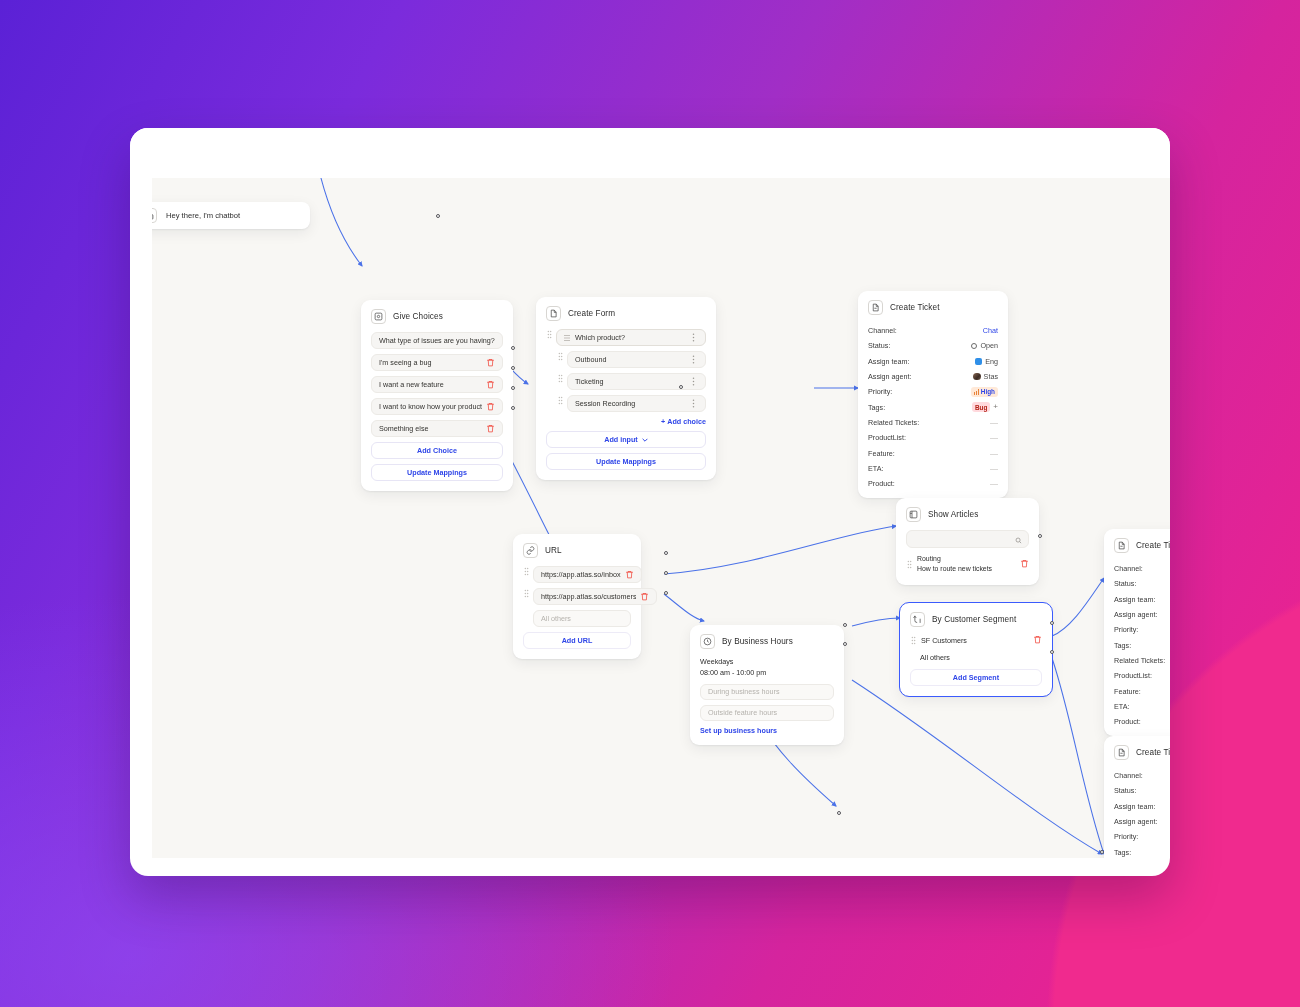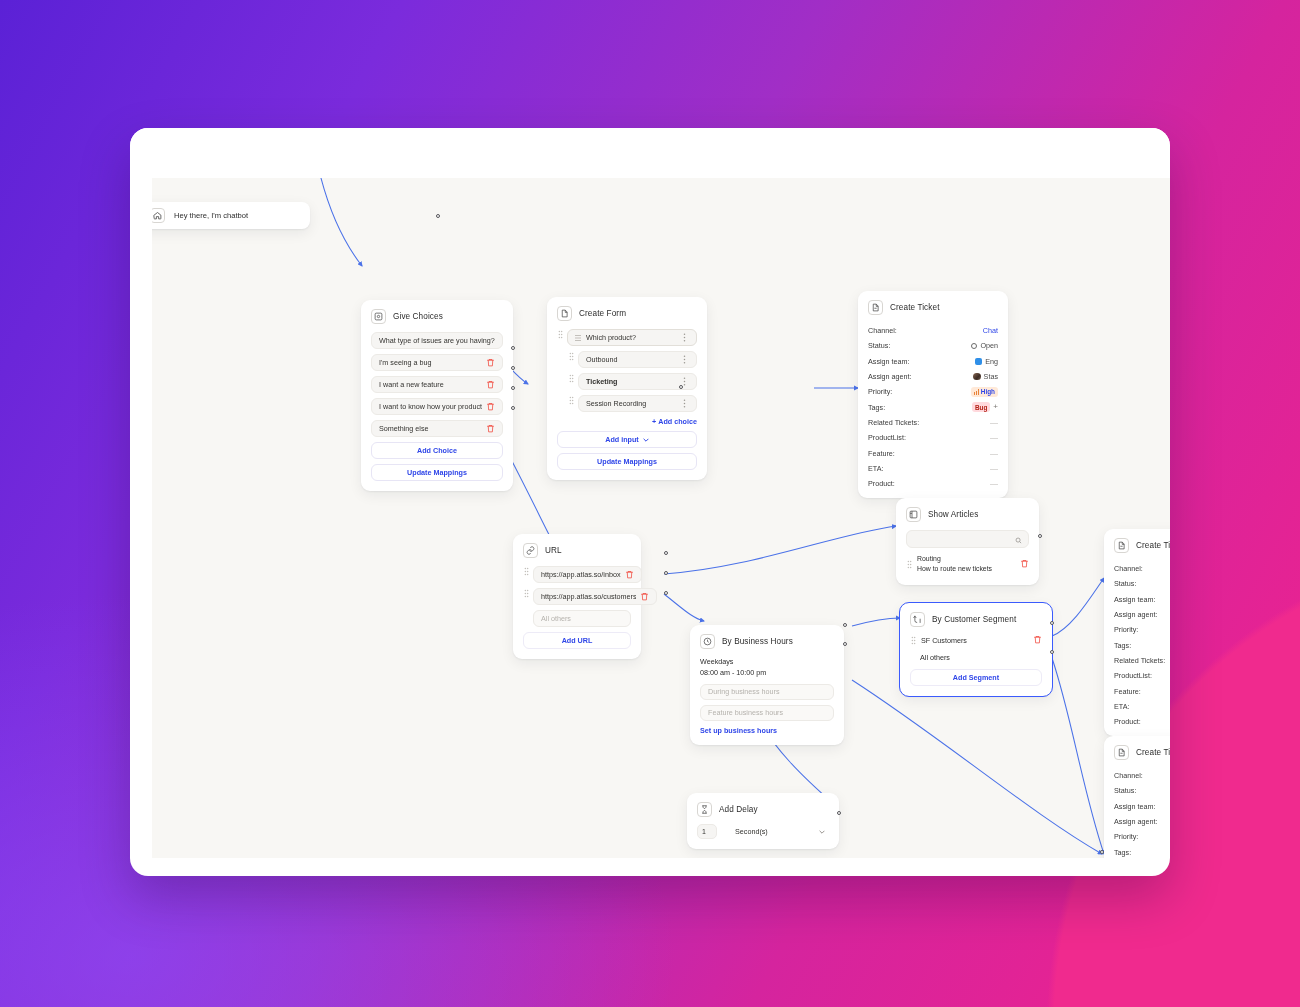--- a/index.html
+++ b/index.html
@@ -111,21 +111,21 @@
   .bars i:nth-child(1){height:2.5px} .bars i:nth-child(2){height:4px} .bars i:nth-child(3){height:6px}
 
   .searchfield {
     background:#f6f5f3; border:1px solid #eceae6; border-radius:6px; height:18px;
     display:flex; align-items:center; justify-content:flex-end; padding:0 6px; margin-bottom:6px;
   }
 
   .chatcard {
     position: absolute; background:#fff; border-radius: 0 8px 8px 0;
     box-shadow: 0 1px 2px rgba(16,24,40,.06), 0 4px 14px rgba(16,24,40,.07);
-    display:flex; align-items:center; gap:9px; padding: 0 20px;
+    display:flex; align-items:center; gap:9px; padding: 0 12px;
     z-index: 5;
   }
   .dot {
     position:absolute; width:4.4px; height:4.4px; border-radius:50%;
     background:#fff; border:1.2px solid #56565a; z-index: 7;
   }
   .selected-outline { outline: 1.2px solid #3b5bfd; outline-offset: 0; }
   .num-input { background:#f6f5f3; border:1px solid #eceae6; border-radius:5px;
                height:15px; width:20px; display:flex; align-items:center;
                padding-left:4px; font-size:7px; color:#33322f; }
@@ -233,21 +233,21 @@
         </span>
       </div>
       <div class="linkbtn">Add Choice</div>
       <div class="linkbtn">Update Mappings</div>
     </div>
     <div class="dot" style="left:359px; top:168px;"></div>
     <div class="dot" style="left:359px; top:188px;"></div>
     <div class="dot" style="left:359px; top:208px;"></div>
     <div class="dot" style="left:359px; top:228px;"></div>
 
-    <div class="node" style="left:395px; top:119px; width:160px;">
+    <div class="node" style="left:384px; top:119px; width:180px;">
       <div class="node-head">
         <span class="node-ico">
           <svg width="9" height="9" viewBox="0 0 24 24" fill="none" stroke="currentColor" stroke-width="2">
             <path d="M6 3h8l5 5v13H6z"></path>
               <path d="M14 3v6h5"></path>
             </svg>
         </span>
         <span class="node-title">Create Form</span>
       </div>
 
@@ -297,21 +297,21 @@
           <span class="kebab">
             <svg width="7" height="9" viewBox="0 0 4 14" fill="currentColor">
               <circle cx="2" cy="2" r="1.2"></circle>
                 <circle cx="2" cy="7" r="1.2"></circle>
                 <circle cx="2" cy="12" r="1.2"></circle>
               </svg>
           </span>
         </span>
       </div>
 
-      <div class="row-drag" style="padding-left:11px;font-weight:bold;">
+      <div class="row-drag" style="padding-left:11px;">
         <span class="grip">
           <svg width="5" height="9" viewBox="0 0 6 12" fill="currentColor">
             <circle cx="1.5" cy="2" r="1"></circle>
               <circle cx="4.5" cy="2" r="1"></circle>
             <circle cx="1.5" cy="6" r="1"></circle>
               <circle cx="4.5" cy="6" r="1"></circle>
             <circle cx="1.5" cy="10" r="1"></circle>
               <circle cx="4.5" cy="10" r="1"></circle>
             </svg>
         </span>
@@ -555,21 +555,21 @@
         <span class="node-title">By Business Hours</span>
       </div>
       <div class="hours-hd">
         <div>Weekdays</div>
         <div>08:00 am - 10:00 pm</div>
       </div>
       <div class="pill ghost" style="height:16px;">
         <span class="txt">During business hours</span>
       </div>
       <div class="pill ghost" style="height:16px;">
-        <span class="txt">Feature business hours</span>
+        <span class="txt">Outside feature hours</span>
       </div>
       <div class="plainlink" style="">Set up business hours</div>
     </div>
     <div class="dot" style="left:691px; top:445px;"></div>
     <div class="dot" style="left:691px; top:464px;"></div>
 
     <div class="node selected-outline" style="left:748px; top:425px; width:152px;">
       <div class="node-head">
         <span class="node-ico">
           <svg width="9" height="9" viewBox="0 0 24 24" fill="none" stroke="currentColor" stroke-width="2" stroke-linecap="round">
@@ -597,43 +597,20 @@
             <path d="M3 6h18M8 6V4h8v2M6 6l1 15h10l1-15"></path>
             </svg>
         </span>
       </div>
       <div style="font-size:7.2px;color:#2c2c2c;padding-left:10px;margin-bottom:7px;">All others</div>
       <div class="linkbtn" style="margin-top:0;border-color:#edebf7;">Add Segment</div>
     </div>
     <div class="dot" style="left:898px; top:443px;"></div>
     <div class="dot" style="left:898px; top:472px;"></div>
 
-    <div class="node" style="left:535px; top:615px; width:152px;">
-      <div class="node-head" style="margin-bottom:7px;">
-        <span class="node-ico">
-          <svg width="9" height="9" viewBox="0 0 24 24" fill="none" stroke="currentColor" stroke-width="2">
-            <path d="M6 2h12M6 22h12"></path>
-              <path d="M8 2v4l4 4 4-4V2"></path>
-              <path d="M8 22v-4l4-4 4 4v4"></path>
-            </svg>
-        </span>
-        <span class="node-title">Add Delay</span>
-      </div>
-      <div style="display:flex;align-items:center;gap:8px;">
-        <span class="num-input">1</span>
-        <span class="sel-input">
-          <span>Second(s)</span>
-          <span>
-            <svg width="6" height="4" viewBox="0 0 10 6" fill="none" stroke="#8d8a85" stroke-width="1.5">
-                <path d="M1 1l4 4 4-4"></path>
-              </svg>
-          </span>
-        </span>
-      </div>
-    </div>
     <div class="dot" style="left:685px; top:633px;"></div>
 
     <div class="node" style="left:952px; top:351px; width:150px; padding-bottom:7px;">
       <div class="node-head">
         <span class="node-ico">
           <svg width="9" height="9" viewBox="0 0 24 24" fill="none" stroke="currentColor" stroke-width="2">
             <path d="M6 3h8l5 5v13H6z"></path>
               <path d="M14 3v6h5"></path>
               <path d="M9 14h6"></path>
             </svg>

